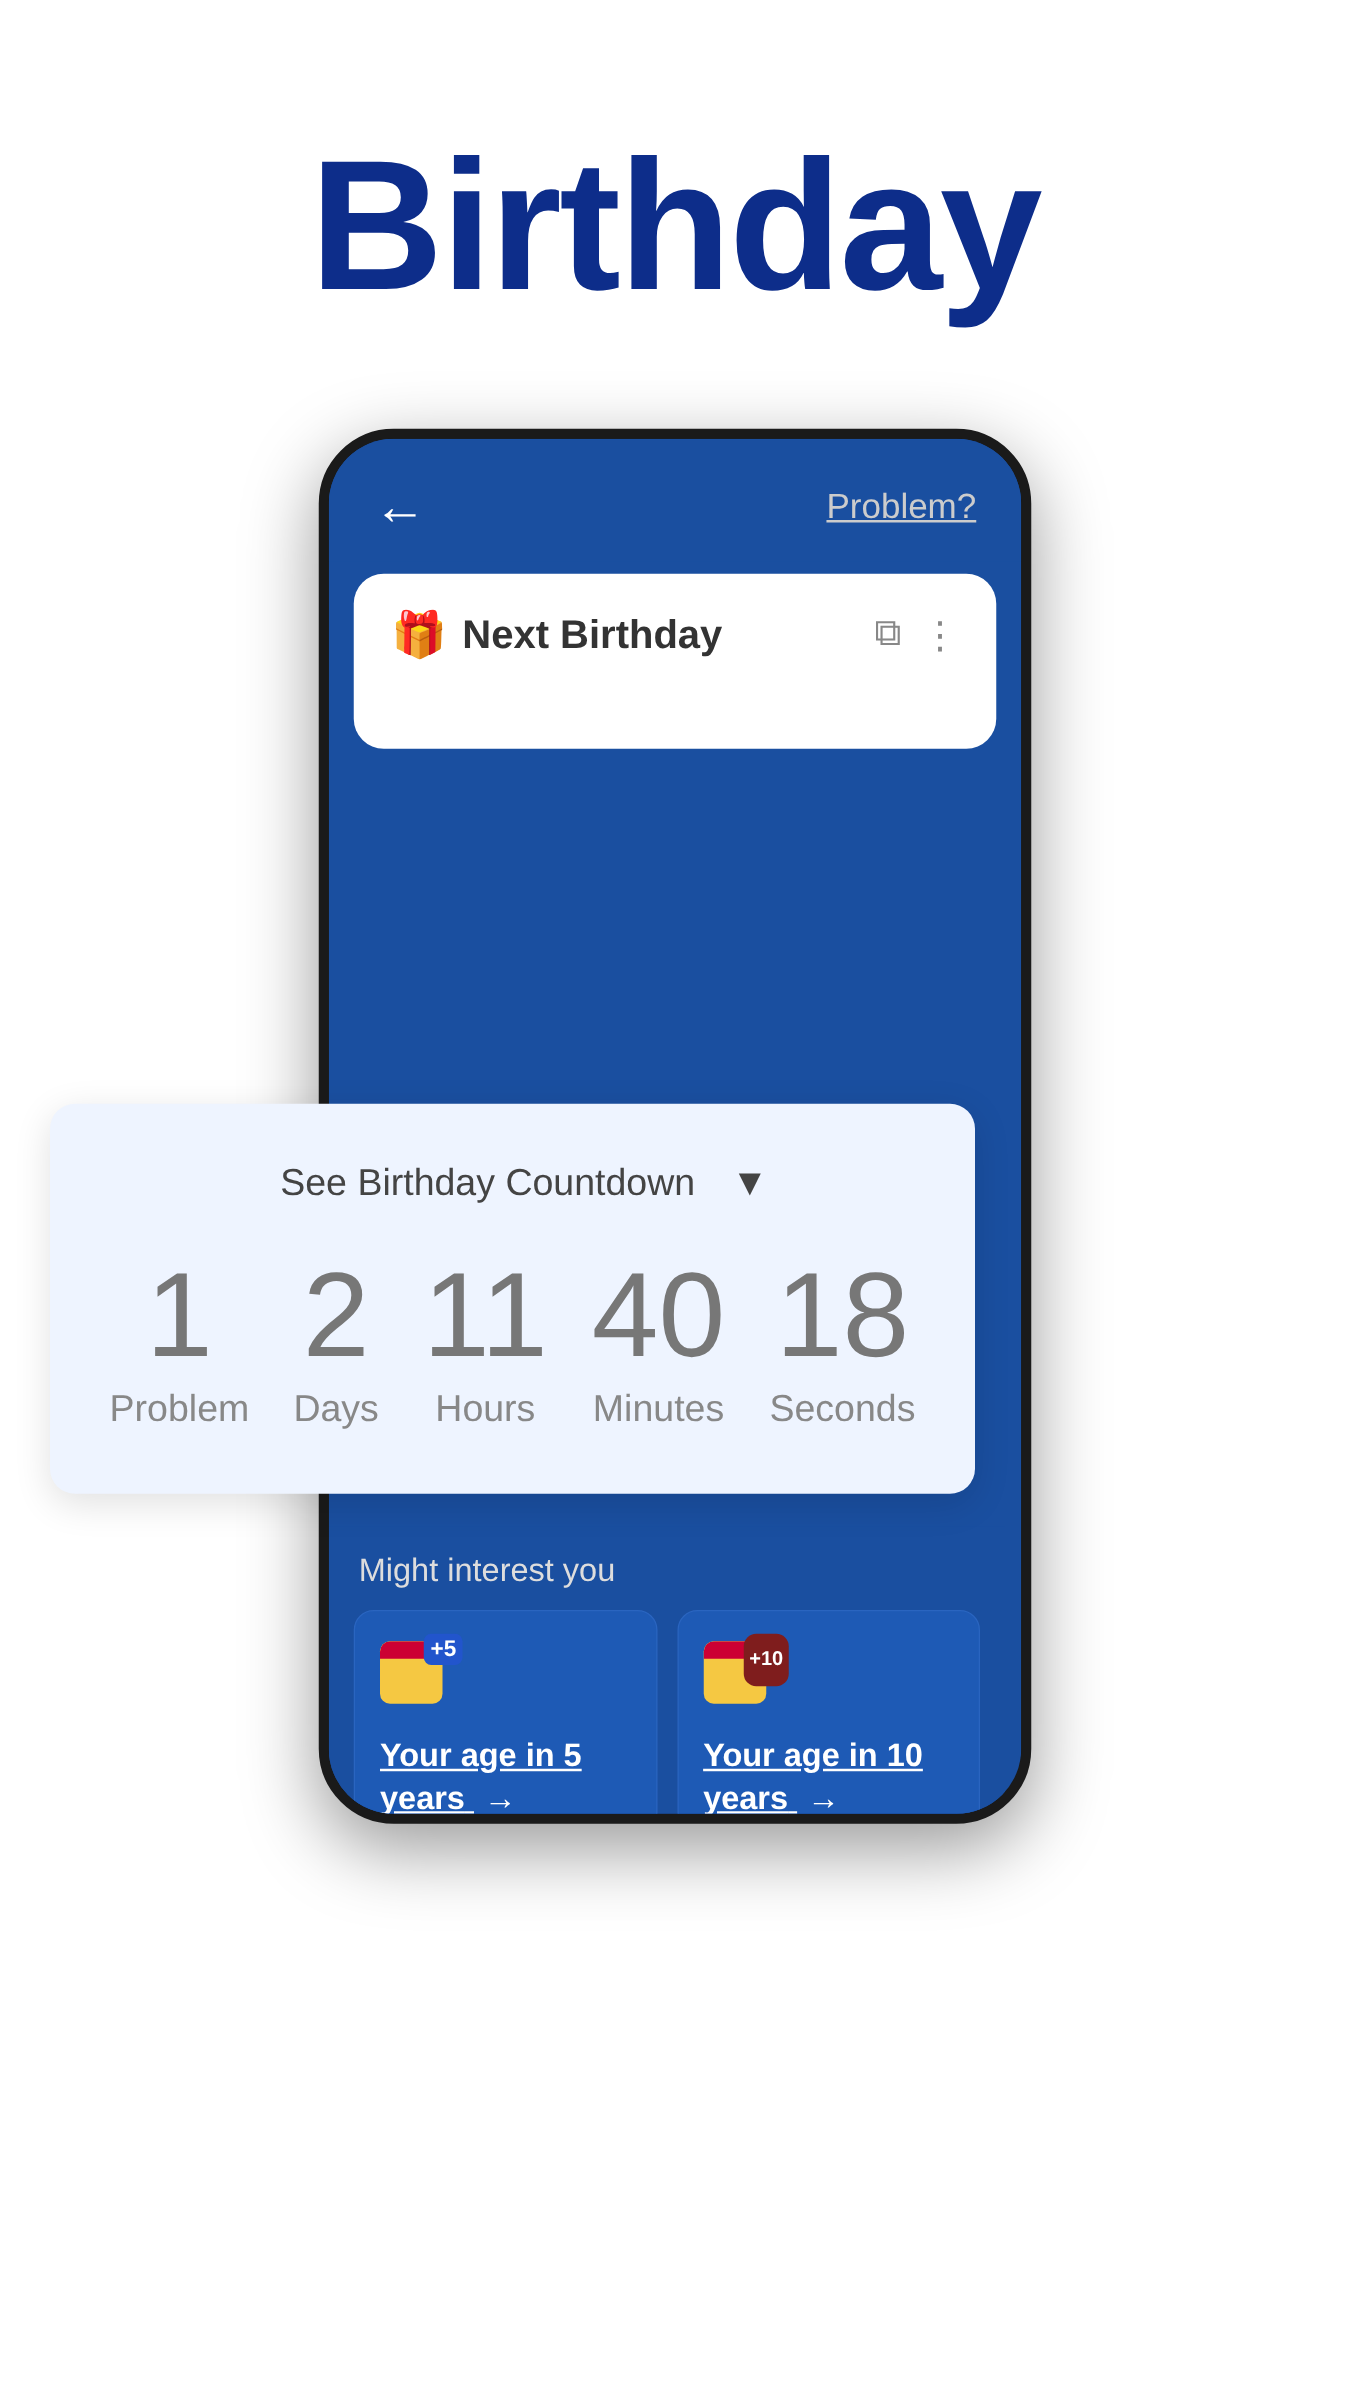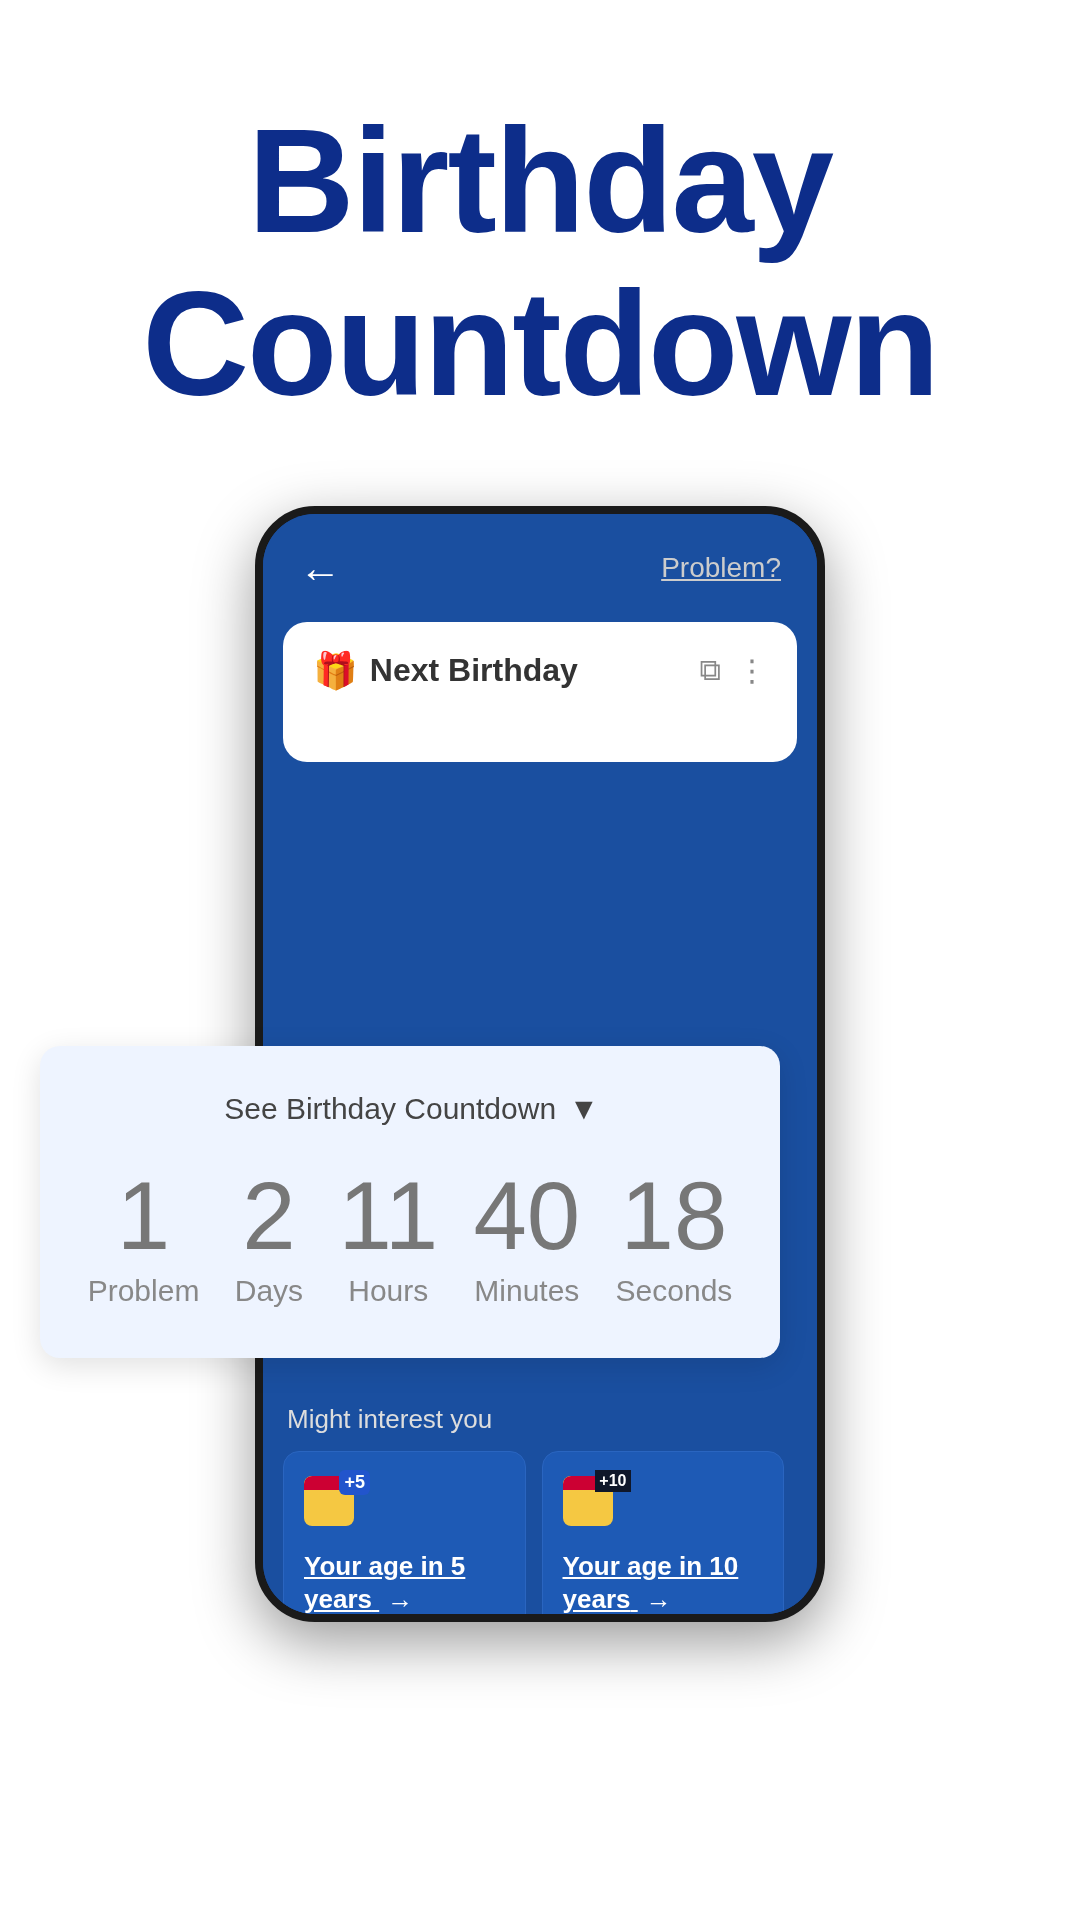--- a/index.html
+++ b/index.html
@@ -135,21 +135,21 @@
     .countdown-title {
       text-align: center;
       font-size: 36px;
       color: #555;
       margin-bottom: 40px;
       font-weight: 500;
     }
 
     .countdown-title span {
       font-size: 30px;
-      margin-left: 3px;
+      margin-left: 19px;
       color: #444;
     }
 
     .countdown-units {
       display: flex;
       justify-content: space-around;
       align-items: flex-end;
     }
 
     .countdown-unit {
@@ -225,21 +225,20 @@
       display: inline-block;
       margin-left: 8px;
     }
   </style>
 </head>
 <body>
 
 <div class="header-title">
   <h1>
     <span>Birthday</span><br>
-    <span>Countdown</span>
   </h1>
 </div>
 
 <div class="phone-wrapper">
 
   <div class="countdown-overlay">
     <div class="countdown-title">
       <span>See Birthday Countdown</span>
       <span>▼</span>
     </div>
@@ -308,21 +307,21 @@
               <span class="interest-card-arrow">→</span>
             </div>
           </div>
 
           <div class="interest-card">
             <span class="interest-card-icon">
               <span style="position:relative;display:inline-block;width:54px;height:54px;">
                 <span style="display:inline-block;width:50px;height:50px;background:#f5c842;border-radius:8px;position:relative;overflow:hidden;">
                   <span style="display:block;width:100%;height:14px;background:#cc0033;border-radius:8px 8px 0 0;"></span>
                 </span>
-                <span style="position:absolute;top:-6px;right:-14px;background:#0f172a;color:#fff;font-size:16px;font-weight:900;border-radius:0;padding:2px 4px;">+10</span>
+                <span style="position:absolute;top:-6px;right:-14px;background:#7f1d1d;color:#fff;font-size:16px;font-weight:900;border-radius:10px;padding:12px 4px;">+10</span>
               </span>
             </span>
             <div class="interest-card-text">
               <span>Your age in 10 years</span>
               <span class="interest-card-arrow">→</span>
             </div>
           </div>
         </div>
 
       </div>

